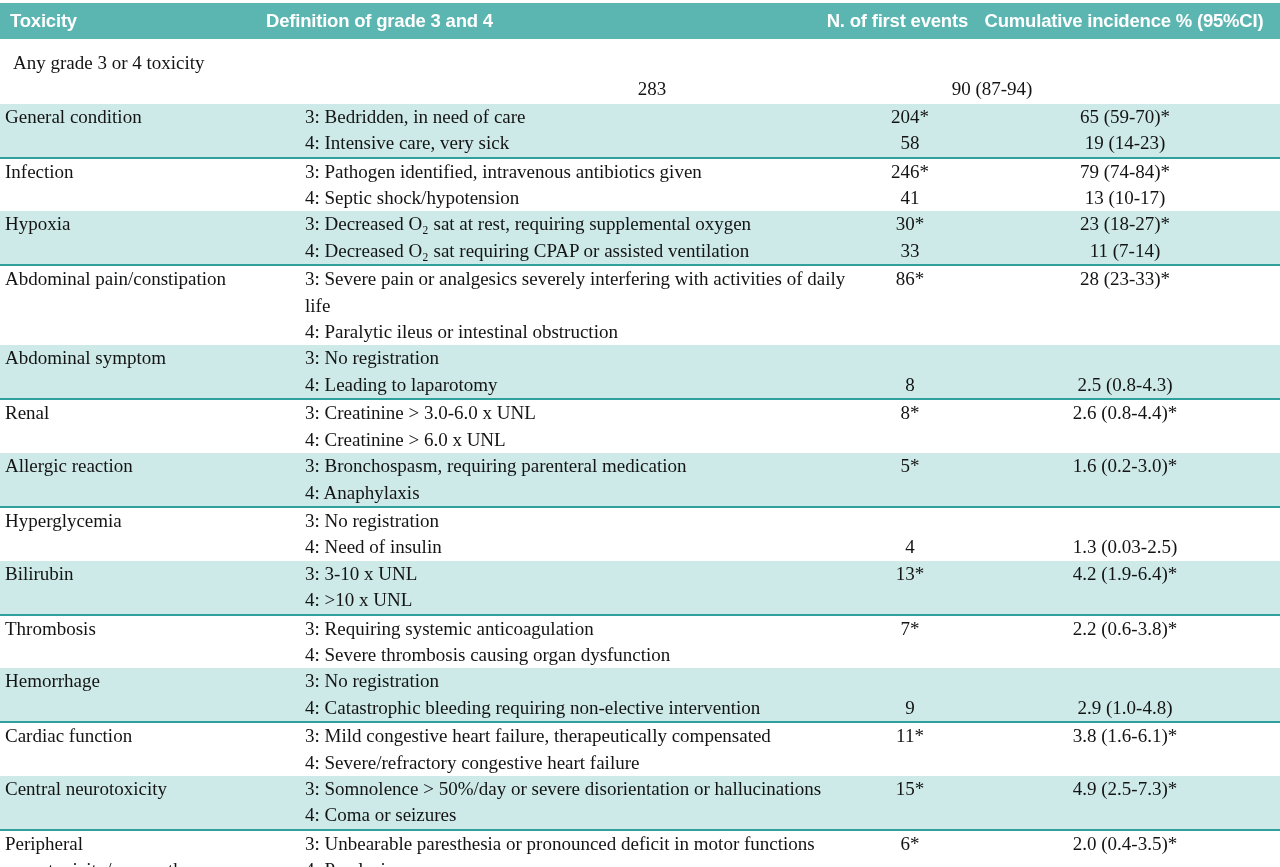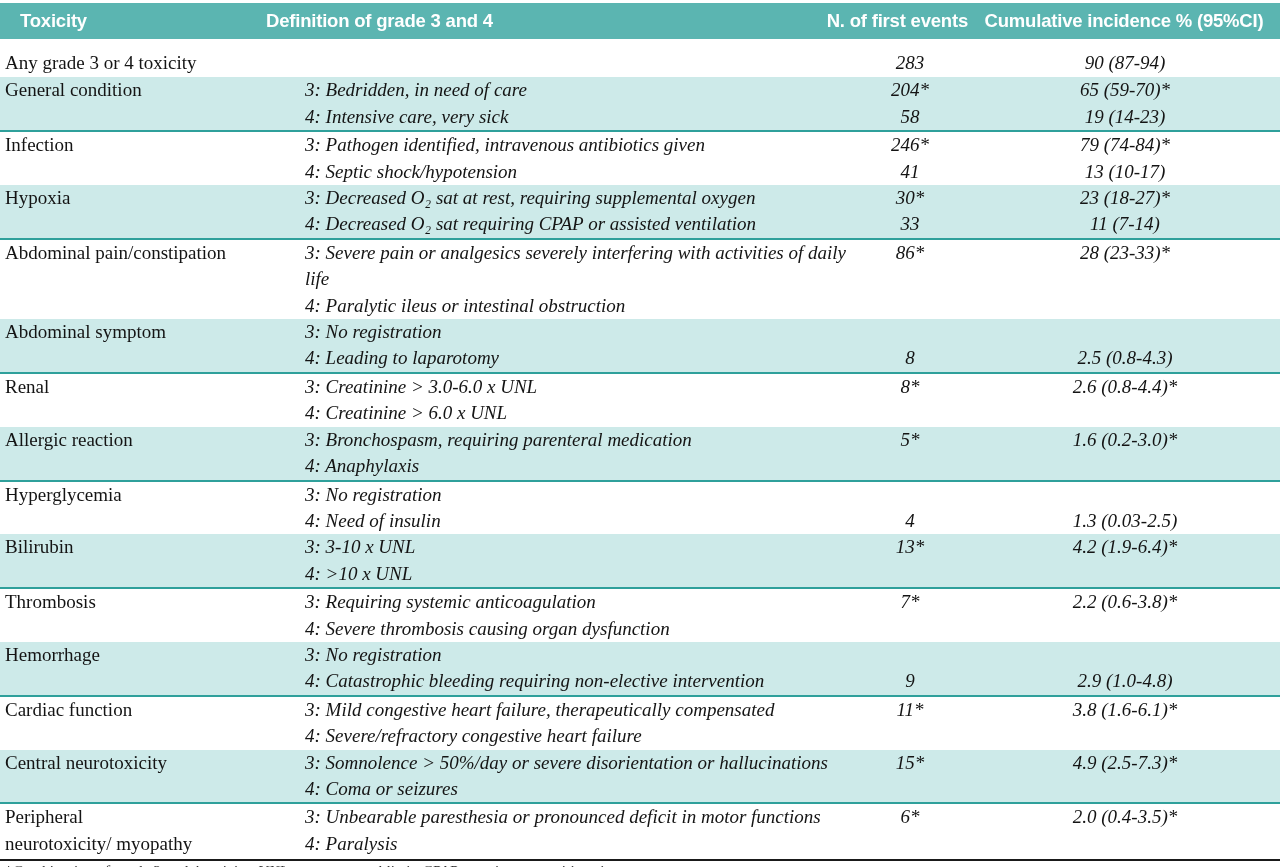--- a/index.html
+++ b/index.html
@@ -21,43 +21,43 @@
     margin-top: 3px;
     margin-bottom: 10px;
     background: #5bb5b1;
     color: #ffffff;
     font-family: "Liberation Sans", "DejaVu Sans", sans-serif;
     font-weight: bold;
     font-size: 18.5px;
     letter-spacing: -0.2px;
     white-space: nowrap;
   }
-  .h-tox { width: 266px; padding-left: 20px; }
+  .h-tox { width: 266px; padding-left: 10px; }
   .h-def { flex: 1; }
   .h-n   { width: 220px; text-align: right; }
   .h-ci  { width: 312px; text-align: center; }
 
   
   .row {
     display: flex;
     font-size: 19px;
     line-height: 26.4px;
   }
   .row.shaded {
     background: #cdeae9;
     border-bottom: 2px solid #2fa09b;
   }
-  #rows .row:first-child { padding: 1px 0; }
+  #rows .row:first-child { padding: 1px 8px; flex-direction: column; }
   .c-tox {
     width: 266px;
     padding-left: 5px;
     white-space: pre-line;
   }
   .lines { flex: 1; display: flex; flex-direction: column; }
-  .line  { display: flex; font-style: italic; }
+  .line  { display: flex; }
   .c-def { width: 545px; margin-left: 39px; }
   .c-n   { width: 120px; text-align: center; }
   .c-ci  { flex: 1; text-align: center; }
 
   
   .footnote {
     border-top: 2px solid #1a1a1a;
     margin-top: 2px;
     padding: 1px 4px 0 4px;
     font-style: italic;

